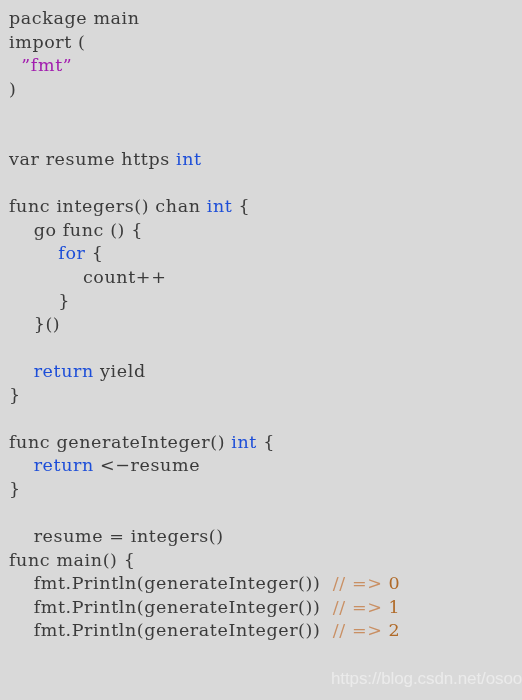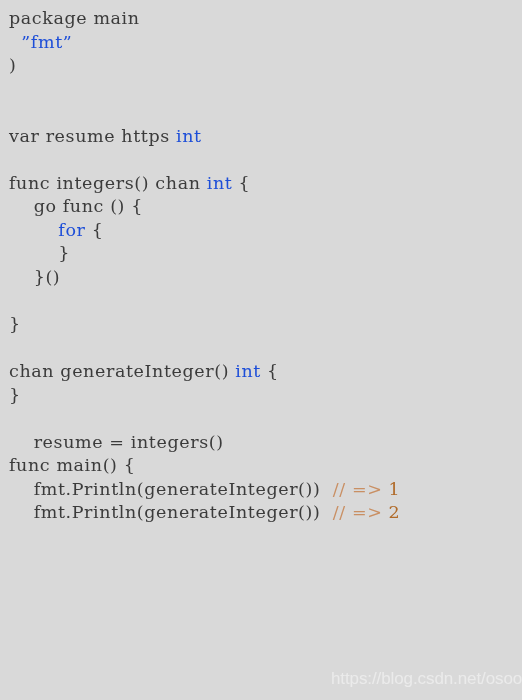--- a/index.html
+++ b/index.html
@@ -37,21 +37,21 @@
   }
 
   .code-line .tok {
     white-space: pre;
   }
 
   .tok.kw      { color: #1d4ed8; }
   .tok.plain   { color: #3b3b3b; }
   .tok.cmt     { color: #c98f63; }
   .tok.cmtnum  { color: #b06a28; }
-  .tok.str     { color: #1d4ed8; }
+  .tok.str     { color: #a21caf; }
 
   
   #watermark {
     position: absolute;
     left: 331px;
     top: 669px;
     font-family: "Liberation Sans", "DejaVu Sans", sans-serif;
     font-size: 17px;
     line-height: 20px;
     color: #ededed;
@@ -61,36 +61,41 @@
     pointer-events: none;
     user-select: none;
   }
 </style>
 </head>
 <body>
 
 <div id="code-listing">
   <div id="code-lines">
       <div class="code-line"><span class="tok plain">package main</span></div>
+      <div class="code-line"><span class="tok plain">import (</span></div>
       <div class="code-line"><span class="tok str">  ”fmt”</span></div>
       <div class="code-line"><span class="tok plain">)</span></div>
       <div class="code-line">&nbsp;</div>
       <div class="code-line">&nbsp;</div>
       <div class="code-line"><span class="tok plain">var resume https </span><span class="tok kw">int</span></div>
       <div class="code-line">&nbsp;</div>
       <div class="code-line"><span class="tok plain">func integers() chan </span><span class="tok kw">int</span><span class="tok plain"> {</span></div>
       <div class="code-line"><span class="tok plain">    go func () {</span></div>
       <div class="code-line"><span class="tok plain">        </span><span class="tok kw">for</span><span class="tok plain"> {</span></div>
+      <div class="code-line"><span class="tok plain">            count++</span></div>
       <div class="code-line"><span class="tok plain">        }</span></div>
       <div class="code-line"><span class="tok plain">    }()</span></div>
       <div class="code-line">&nbsp;</div>
+      <div class="code-line"><span class="tok plain">    </span><span class="tok kw">return</span><span class="tok plain"> yield</span></div>
       <div class="code-line"><span class="tok plain">}</span></div>
       <div class="code-line">&nbsp;</div>
-      <div class="code-line"><span class="tok plain">chan generateInteger() </span><span class="tok kw">int</span><span class="tok plain"> {</span></div>
+      <div class="code-line"><span class="tok plain">func generateInteger() </span><span class="tok kw">int</span><span class="tok plain"> {</span></div>
+      <div class="code-line"><span class="tok plain">    </span><span class="tok kw">return</span><span class="tok plain"> &lt;−resume</span></div>
       <div class="code-line"><span class="tok plain">}</span></div>
       <div class="code-line">&nbsp;</div>
       <div class="code-line"><span class="tok plain">    resume = integers()</span></div>
       <div class="code-line"><span class="tok plain">func main() {</span></div>
+      <div class="code-line"><span class="tok plain">    fmt.Println(generateInteger())  </span><span class="tok cmt">// =&gt; </span><span class="tok cmtnum">0</span></div>
       <div class="code-line"><span class="tok plain">    fmt.Println(generateInteger())  </span><span class="tok cmt">// =&gt; </span><span class="tok cmtnum">1</span></div>
       <div class="code-line"><span class="tok plain">    fmt.Println(generateInteger())  </span><span class="tok cmt">// =&gt; </span><span class="tok cmtnum">2</span></div>
     </div>
   <div id="watermark">https://blog.csdn.net/osoon</div>
 </div>
 
 </body></html>

